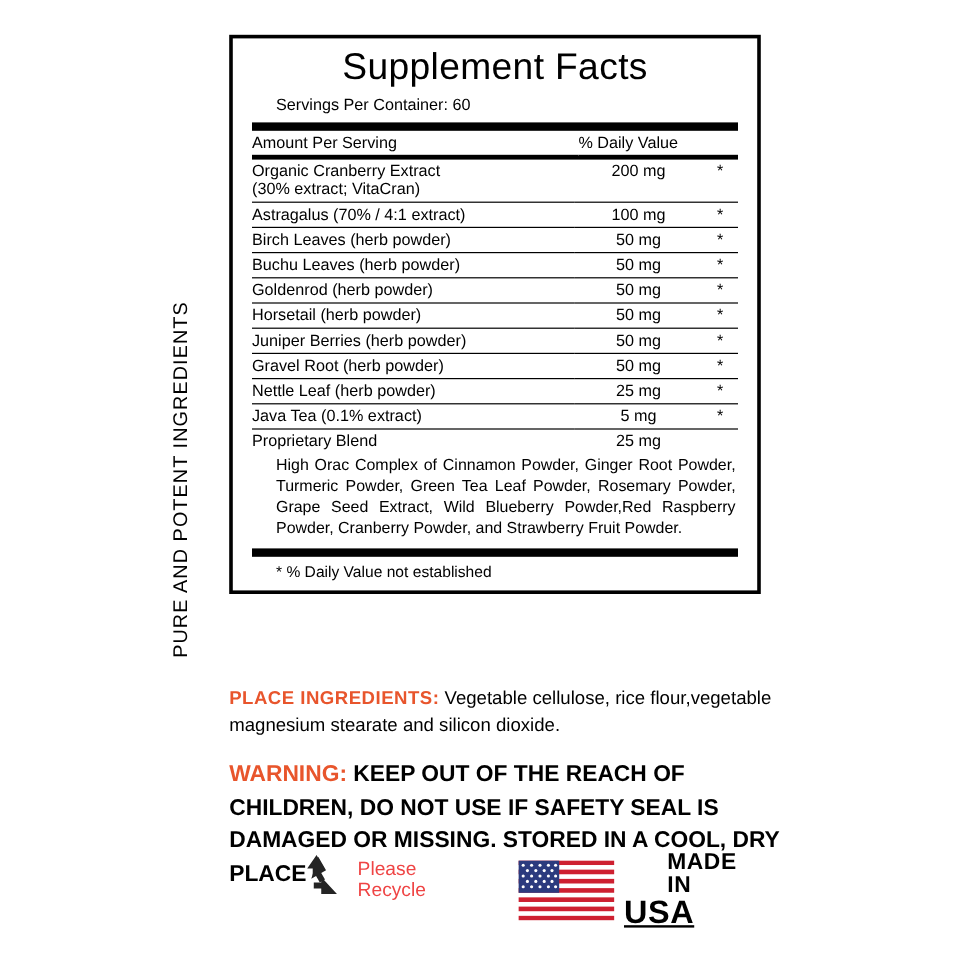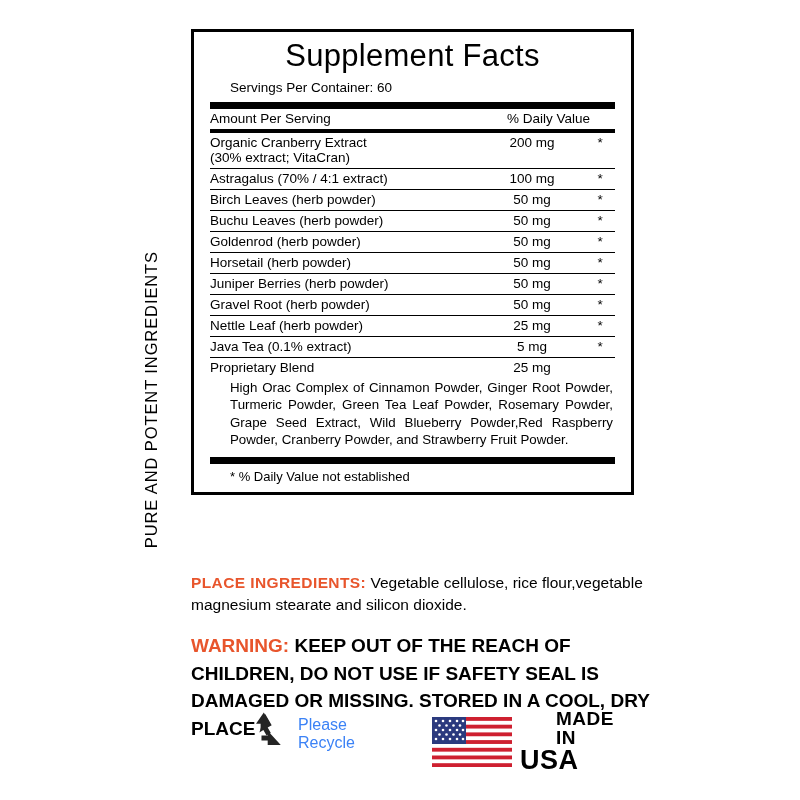--- a/index.html
+++ b/index.html
@@ -97,21 +97,21 @@
   td.c-dv {
     text-align: center;
     width: 30px;
   }
   .hdr td {
     border-bottom: none;
     padding-bottom: 1px;
   }
   .hdr .c-name { font-size: 13.5px; }
   .hdr .c-amt-hdr {
-    text-align: center;
+    text-align: left;
     font-size: 13.5px;
     width: 138px;
   }
   .sub {
     display: block;
   }
   .blend-desc {
     font-size: 13.3px;
     line-height: 1.32;
     padding-left: 20px;
@@ -169,21 +169,21 @@
     position: absolute;
     left: 0;
     top: 0;
     display: flex;
     align-items: center;
   }
   .recycle-text {
     font-size: 16px;
     line-height: 1.15;
     margin-left: 6px;
-    color: #3b82f6;
+    color: #ef4444;
   }
   .usa {
     position: absolute;
     left: 196px;
     top: 3px;
     display: flex;
     align-items: center;
   }
   .usa-text {
     margin-left: 8px;
@@ -192,20 +192,21 @@
   .usa-text .l1 {
     font-size: 19px;
     font-weight: bold;
     letter-spacing: 0.5px;
     margin-left: 36px;
   }
   .usa-text .l2 {
     font-size: 27px;
     font-weight: bold;
     letter-spacing: 0.5px;
+    text-decoration: underline;
   }
   .flag { display:block; }
 </style>
 </head>
 <body>
 
 <div class="side-text">
   <span>PURE AND POTENT INGREDIENTS</span>
 </div>
 

